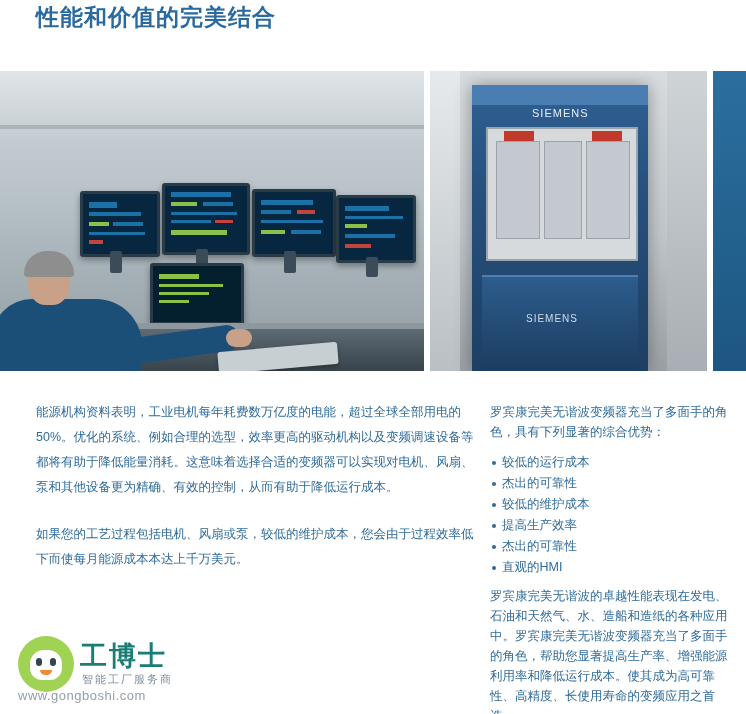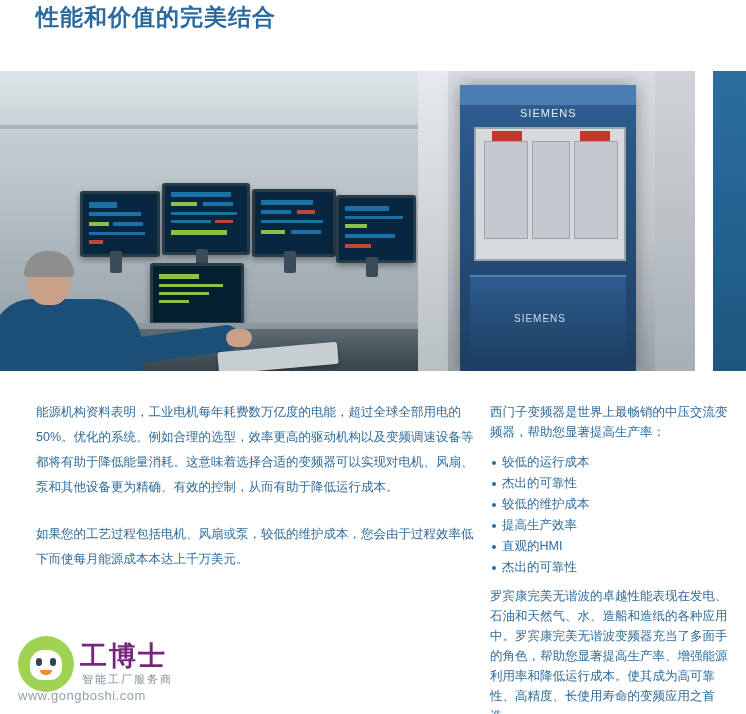--- a/index.html
+++ b/index.html
@@ -41,21 +41,21 @@
     width: 746px;
     height: 300px;
   }
   .photo {
     position: absolute;
     top: 0;
     height: 300px;
     overflow: hidden;
   }
   .photo-left  { left: 0px;   width: 424px; }
-  .photo-mid   { left: 418px; width: 277px; }
+  .photo-mid   { left: 430px; width: 277px; }
   .photo-right { left: 713px; width: 33px;  }
 
   
   .photo-left .bg {
     position: absolute; inset: 0;
     background:
       linear-gradient(180deg, #cfd6da 0%, #b9c3c9 40%, #8e9aa1 100%);
   }
   .ceiling {
     position: absolute; left:0; top:0; width:100%; height:70px;
@@ -224,21 +224,21 @@
   }
   .wm-eye{
     position:absolute; width:6px; height:8px; background:#2b3b4a; border-radius:3px; top:8px;
   }
   .wm-mouth{
     position:absolute; left:10px; top:20px; width:12px; height:5px;
     background:#f0842a; border-radius:0 0 6px 6px;
   }
   .wm-text{
     position:absolute; left:68px; top:6px;
-    font-size:27px; font-weight:bold; color:#701a75;
+    font-size:27px; font-weight:bold; color:#0f766e;
     letter-spacing:2px;
     text-shadow: 1px 1px 0 rgba(255,255,255,.7);
   }
   .wm-sub{
     position:absolute; left:70px; top:40px;
     font-size:11px; color:#7b8a97; letter-spacing:2px;
   }
   .wm-url{
     position:absolute; left:6px; top:56px;
     font-size:13px; color:#8c9aa6; letter-spacing:0.5px;
@@ -346,28 +346,28 @@
       <div class="bg"></div>
     </div>
   </div>
 
   <div class="col-left">
     <p>能源机构资料表明，工业电机每年耗费数万亿度的电能，超过全球全部用电的50%。优化的系统、例如合理的选型，效率更高的驱动机构以及变频调速设备等都将有助于降低能量消耗。这意味着选择合适的变频器可以实现对电机、风扇、泵和其他设备更为精确、有效的控制，从而有助于降低运行成本。</p>
     <p>如果您的工艺过程包括电机、风扇或泵，较低的维护成本，您会由于过程效率低下而使每月能源成本本达上千万美元。</p>
   </div>
 
   <div class="col-right">
-    <p>西门子变频器是世界上最畅销的中压交流变频器，帮助您显著提高生产率：</p>
+    <p>罗宾康完美无谐波变频器充当了多面手的角色，具有下列显著的综合优势：</p>
     <ul class="bullets">
       <li>较低的运行成本</li>
       <li>杰出的可靠性</li>
       <li>较低的维护成本</li>
       <li>提高生产效率</li>
+      <li>杰出的可靠性</li>
       <li>直观的HMI</li>
-      <li>杰出的可靠性</li>
     </ul>
     <p class="para-tail">罗宾康完美无谐波的卓越性能表现在发电、石油和天然气、水、造船和造纸的各种应用中。罗宾康完美无谐波变频器充当了多面手的角色，帮助您显著提高生产率、增强能源利用率和降低运行成本。使其成为高可靠性、高精度、长使用寿命的变频应用之首选。</p>
   </div>
 
   <div class="watermark">
     <div class="wm-mascot">
       <div class="wm-circle"></div>
       <div class="wm-face">
         <div class="wm-eye" style="left:6px;"></div>
         <div class="wm-eye" style="left:20px;"></div>

